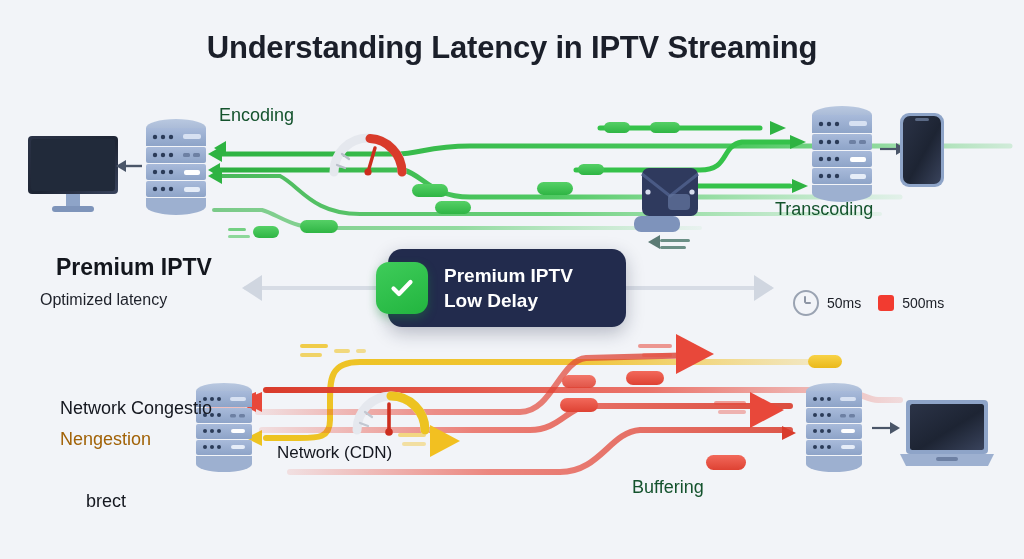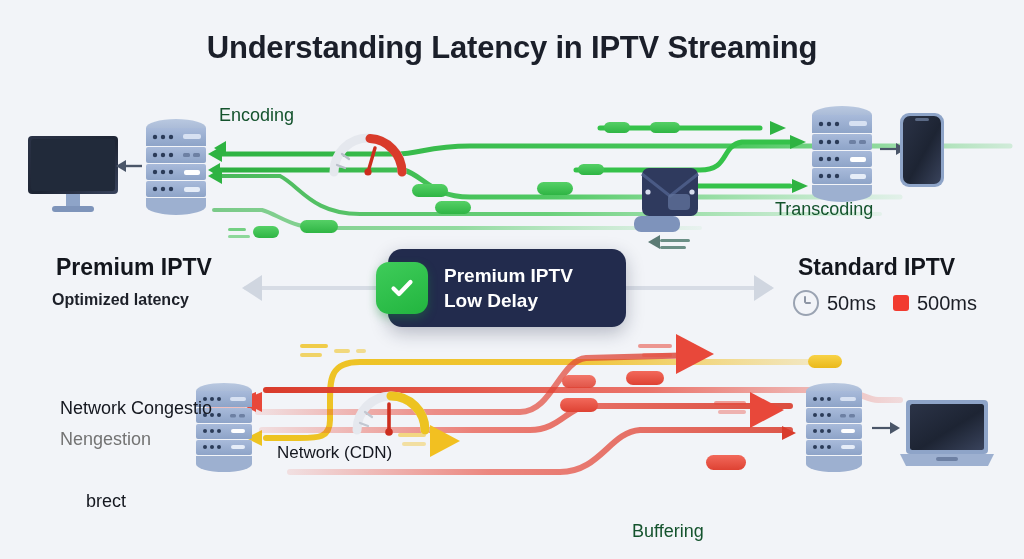--- a/index.html
+++ b/index.html
@@ -15,43 +15,43 @@
   
   .title{
     position:absolute;left:0;top:30px;width:1024px;text-align:center;
     font-size:31px;font-weight:bold;color:#1b1f2a;letter-spacing:-.2px;
   }
 
   
   .lbl{position:absolute;color:#14532d;white-space:nowrap;}
   .lbl-encoding{left:219px;top:105px;font-size:18px;}
   .lbl-transcoding{left:731px;top:199px;font-size:18px;margin-left:44px;}
-  .lbl-buffering{left:632px;top:477px;font-size:18px;margin-top:44px;}
+  .lbl-buffering{left:632px;top:477px;font-size:18px;}
 
   .big{font-size:23px;font-weight:bold;color:#13161d;}
   .sub{font-size:16px;color:#1d2029;}
 
   .lbl-premium-title{left:56px;top:254px;}
-  .lbl-premium-sub{left:52px;top:291px;font-weight:bold;}
+  .lbl-premium-sub{left:40px;top:291px;}
   .lbl-standard-title{left:798px;top:254px;}
 
   .cdn{position:absolute;left:277px;top:442px;font-size:17px;color:#14171f;
        line-height:22px;text-align:center;white-space:nowrap;}
 
   .cong1{position:absolute;left:60px;top:398px;font-size:18px;color:#14171f;white-space:nowrap;}
-  .cong2{position:absolute;left:60px;top:429px;font-size:18px;color:#737373;white-space:nowrap;}
+  .cong2{position:absolute;left:60px;top:429px;font-size:18px;color:#a16207;white-space:nowrap;}
   .cong3{position:absolute;left:86px;top:459px;font-size:18px;color:#14171f;white-space:nowrap;margin-top:32px;}
 
   
   .legend{position:absolute;left:793px;top:290px;display:flex;align-items:center;gap:8px;}
   .legend .clock{width:22px;height:22px;border-radius:50%;border:2px solid #9aa3b2;
                  position:relative;background:transparent;}
   .legend .clock:before{content:"";position:absolute;left:9px;top:4px;width:2px;height:7px;background:#8d95a4;border-radius:1px;}
   .legend .clock:after{content:"";position:absolute;left:10px;top:10px;width:6px;height:2px;background:#8d95a4;border-radius:1px;}
-  .legend .txt{font-size:20px;color:#1b1e26;}
+  .legend .txt{font-size:14px;color:#1b1e26;}
   .legend .sq{width:16px;height:16px;border-radius:3px;background:#f23b30;margin-left:9px;}
 
   
   .badge{
     position:absolute;left:388px;top:249px;width:238px;height:78px;
     background:#222b4d;border-radius:14px;
     box-shadow:0 6px 18px rgba(25,32,60,.28);
     display:flex;align-items:center;
   }
   .badge .check{
@@ -367,21 +367,20 @@
 
   <div class="title">Understanding Latency in IPTV Streaming</div>
 
   <div class="lbl lbl-encoding">Encoding</div>
   <div class="lbl lbl-transcoding">Transcoding</div>
   <div class="lbl lbl-buffering">Buffering</div>
 
   <div class="lbl big lbl-premium-title">Premium IPTV</div>
   <div class="lbl sub lbl-premium-sub">Optimized latency</div>
 
-  <div class="lbl big lbl-standard-title">Standard IPTV</div>
 
   <div class="legend">
     <span class="clock"></span>
     <span class="txt">50ms</span>
     <span class="sq"></span>
     <span class="txt">500ms</span>
   </div>
 
   <div class="cdn">
     <div>Network (CDN)</div>

